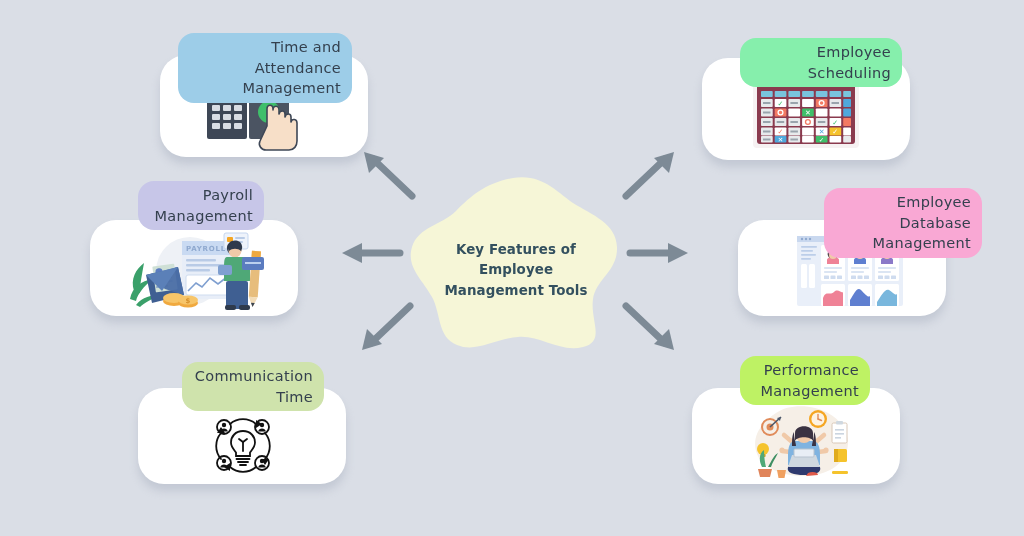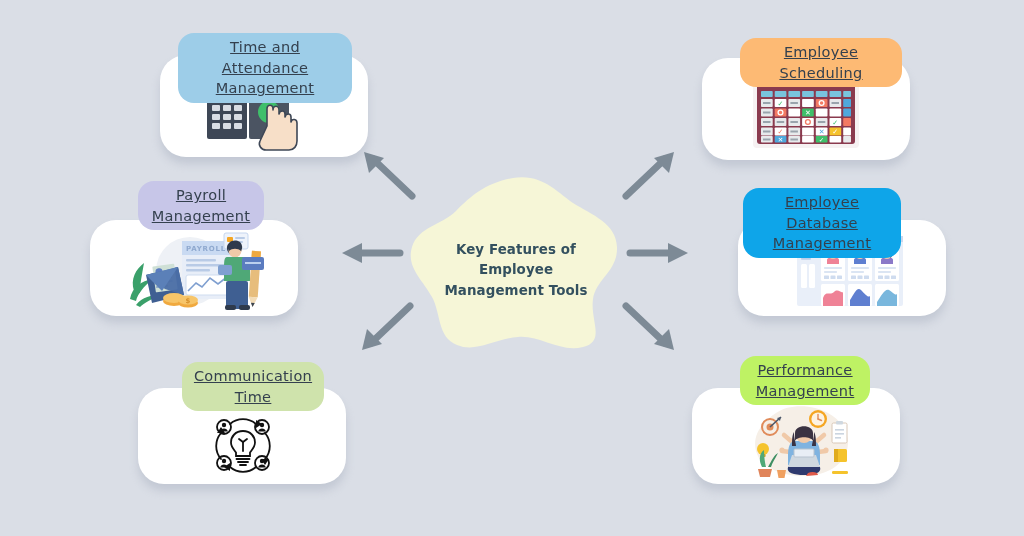--- a/index.html
+++ b/index.html
@@ -29,26 +29,25 @@
   }
 
   
   .badge {
     position: absolute;
     border-radius: 16px;
     color: #34404e;
     font-family: "DejaVu Sans", sans-serif;
     font-size: 14.5px;
     line-height: 1.42;
-    text-align: center;
+    text-align: right;
     padding: 4px 11px;
     white-space: pre-line;
     z-index: 6;
     letter-spacing: 0.3px;
-    text-decoration: underline;
   }
 
   
   .blob-wrap {
     position: absolute;
     left: 410px;
     top: 175px;
     width: 212px;
     height: 175px;
     z-index: 4;
@@ -269,21 +268,21 @@
         <rect x="37.4" y="68.5" width="7.5" height="2" fill="#9aa4ad"></rect>
         <rect x="49.1" y="66" width="11.7" height="6.5" rx="0.8" fill="#ffffff"></rect>
         <rect x="62.8" y="66" width="11.7" height="6.5" rx="0.8" fill="#3fbf6a"></rect>
         <text x="68.6" y="71.5" font-size="6.5" fill="#ffffff" text-anchor="middle">✓</text>
         <rect x="76.5" y="66" width="11.7" height="6.5" rx="0.8" fill="#ffffff"></rect>
         <rect x="90.2" y="66" width="7.8" height="6.5" rx="0.8" fill="#e8eaec"></rect>
       </g>
     </svg>
   </div>
 
-  <div class="badge" style="left:740px; top:38px; width:140px; background:#fdba74;">Employee Scheduling</div>
+  <div class="badge" style="left:740px; top:38px; width:140px; background:#86efac;">Employee Scheduling</div>
 
   <div class="card" style="left:90px; top:220px; width:208px; height:96px;"></div>
 
   <div class="illus" style="left:128px; top:229px;">
     <svg width="136" height="82" viewBox="0 0 136 82" xmlns="http://www.w3.org/2000/svg">
 
       <circle cx="62" cy="42" r="34" fill="#eef1f6"></circle>
 
       <g fill="#3aa06a">
         <path d="M6 62 C2 50 8 40 16 34 C14 46 12 54 12 64 Z"></path>
@@ -418,21 +417,21 @@
 
       <rect x="24" y="48" width="24" height="22" rx="1.5" fill="#ffffff"></rect>
       <path d="M26 70 L26 62 C29 54 33 60 37 56 C41 52 45 58 46 56 L46 70 Z" fill="#ef8296"></path>
       <rect x="51" y="48" width="24" height="22" rx="1.5" fill="#ffffff"></rect>
       <path d="M53 70 L53 64 C57 58 60 50 64 54 C68 58 71 62 73 60 L73 70 Z" fill="#5f7fd0"></path>
       <rect x="78" y="48" width="24" height="22" rx="1.5" fill="#ffffff"></rect>
       <path d="M80 70 L80 66 C84 60 88 52 92 54 C96 56 98 60 100 58 L100 70 Z" fill="#79b7dd"></path>
     </svg>
   </div>
 
-  <div class="badge" style="left:743px; top:188px; width:136px; background:#0ea5e9;">Employee Database
+  <div class="badge" style="left:824px; top:188px; width:136px; background:#f9a8d4;">Employee Database
 Management</div>
 
   <div class="card" style="left:138px; top:388px; width:208px; height:96px;"></div>
 
   <div class="illus" style="left:212px; top:415px;">
     <svg width="62" height="60" viewBox="0 0 62 60" xmlns="http://www.w3.org/2000/svg">
       <g fill="none" stroke="#111111" stroke-width="1.8" stroke-linecap="round">
 
         <path d="M18 9 A20 20 0 0 1 44 9"></path>
         <path d="M53 18 A20 20 0 0 1 53 44"></path>

